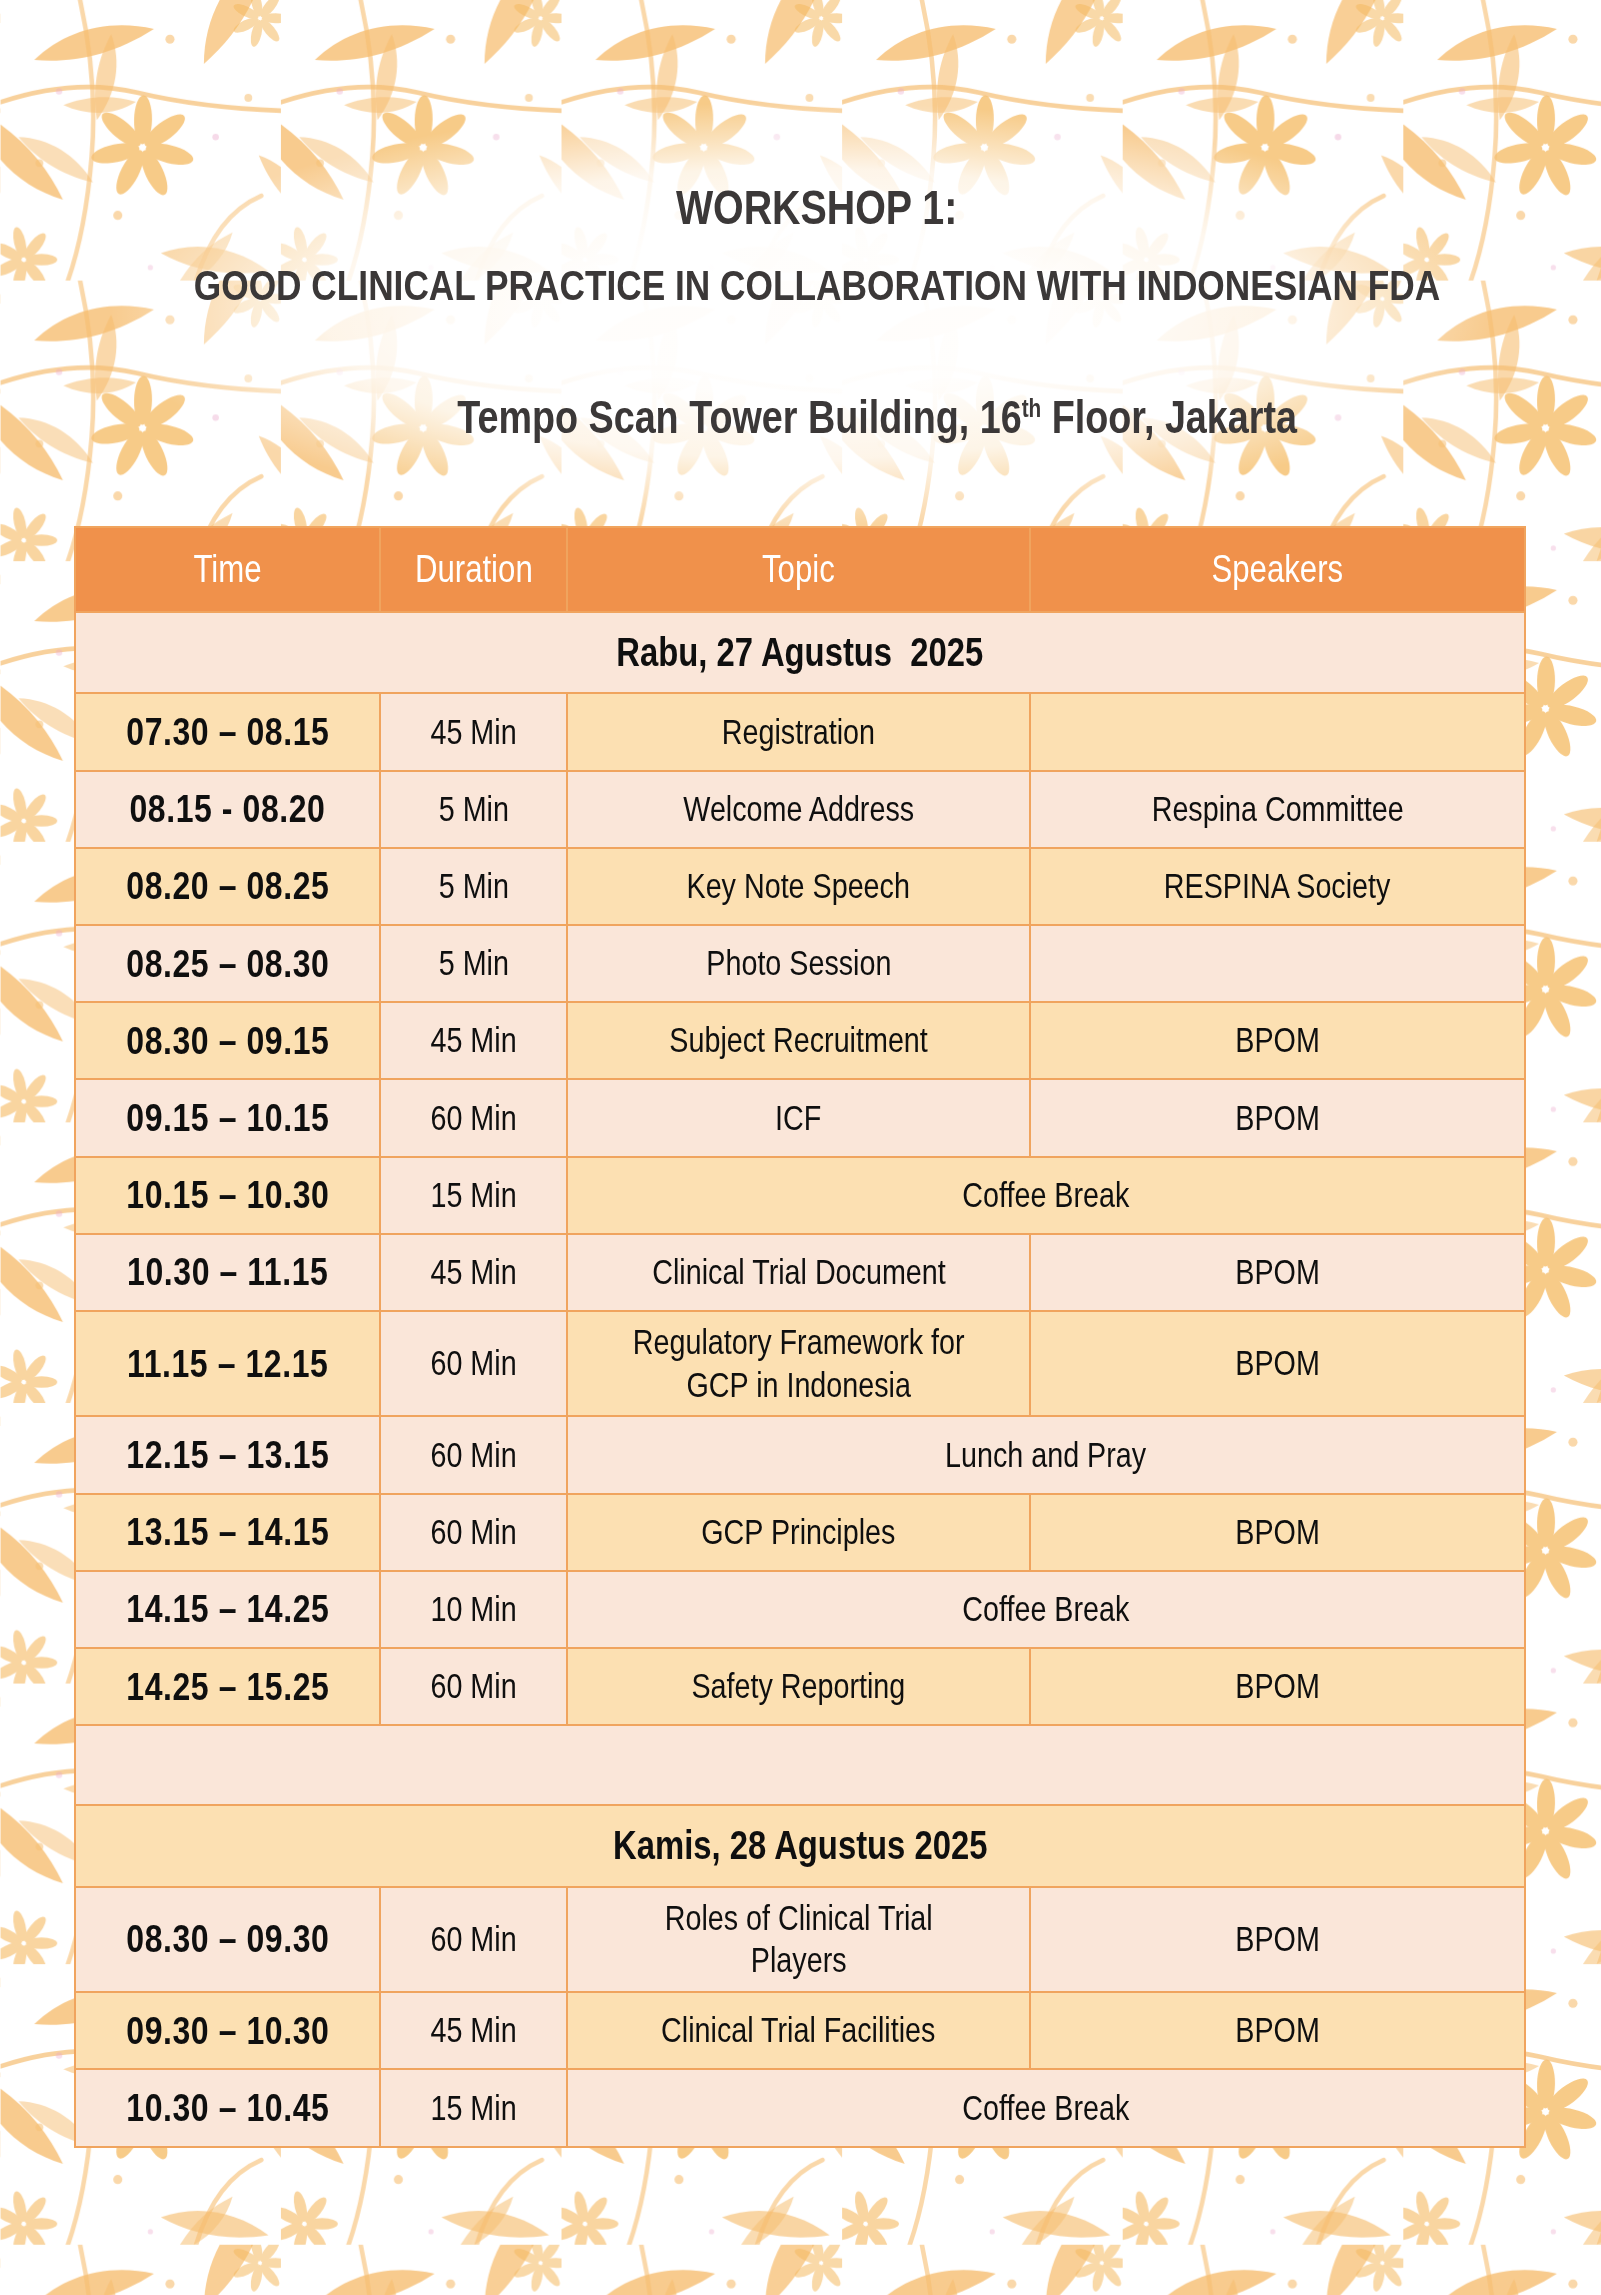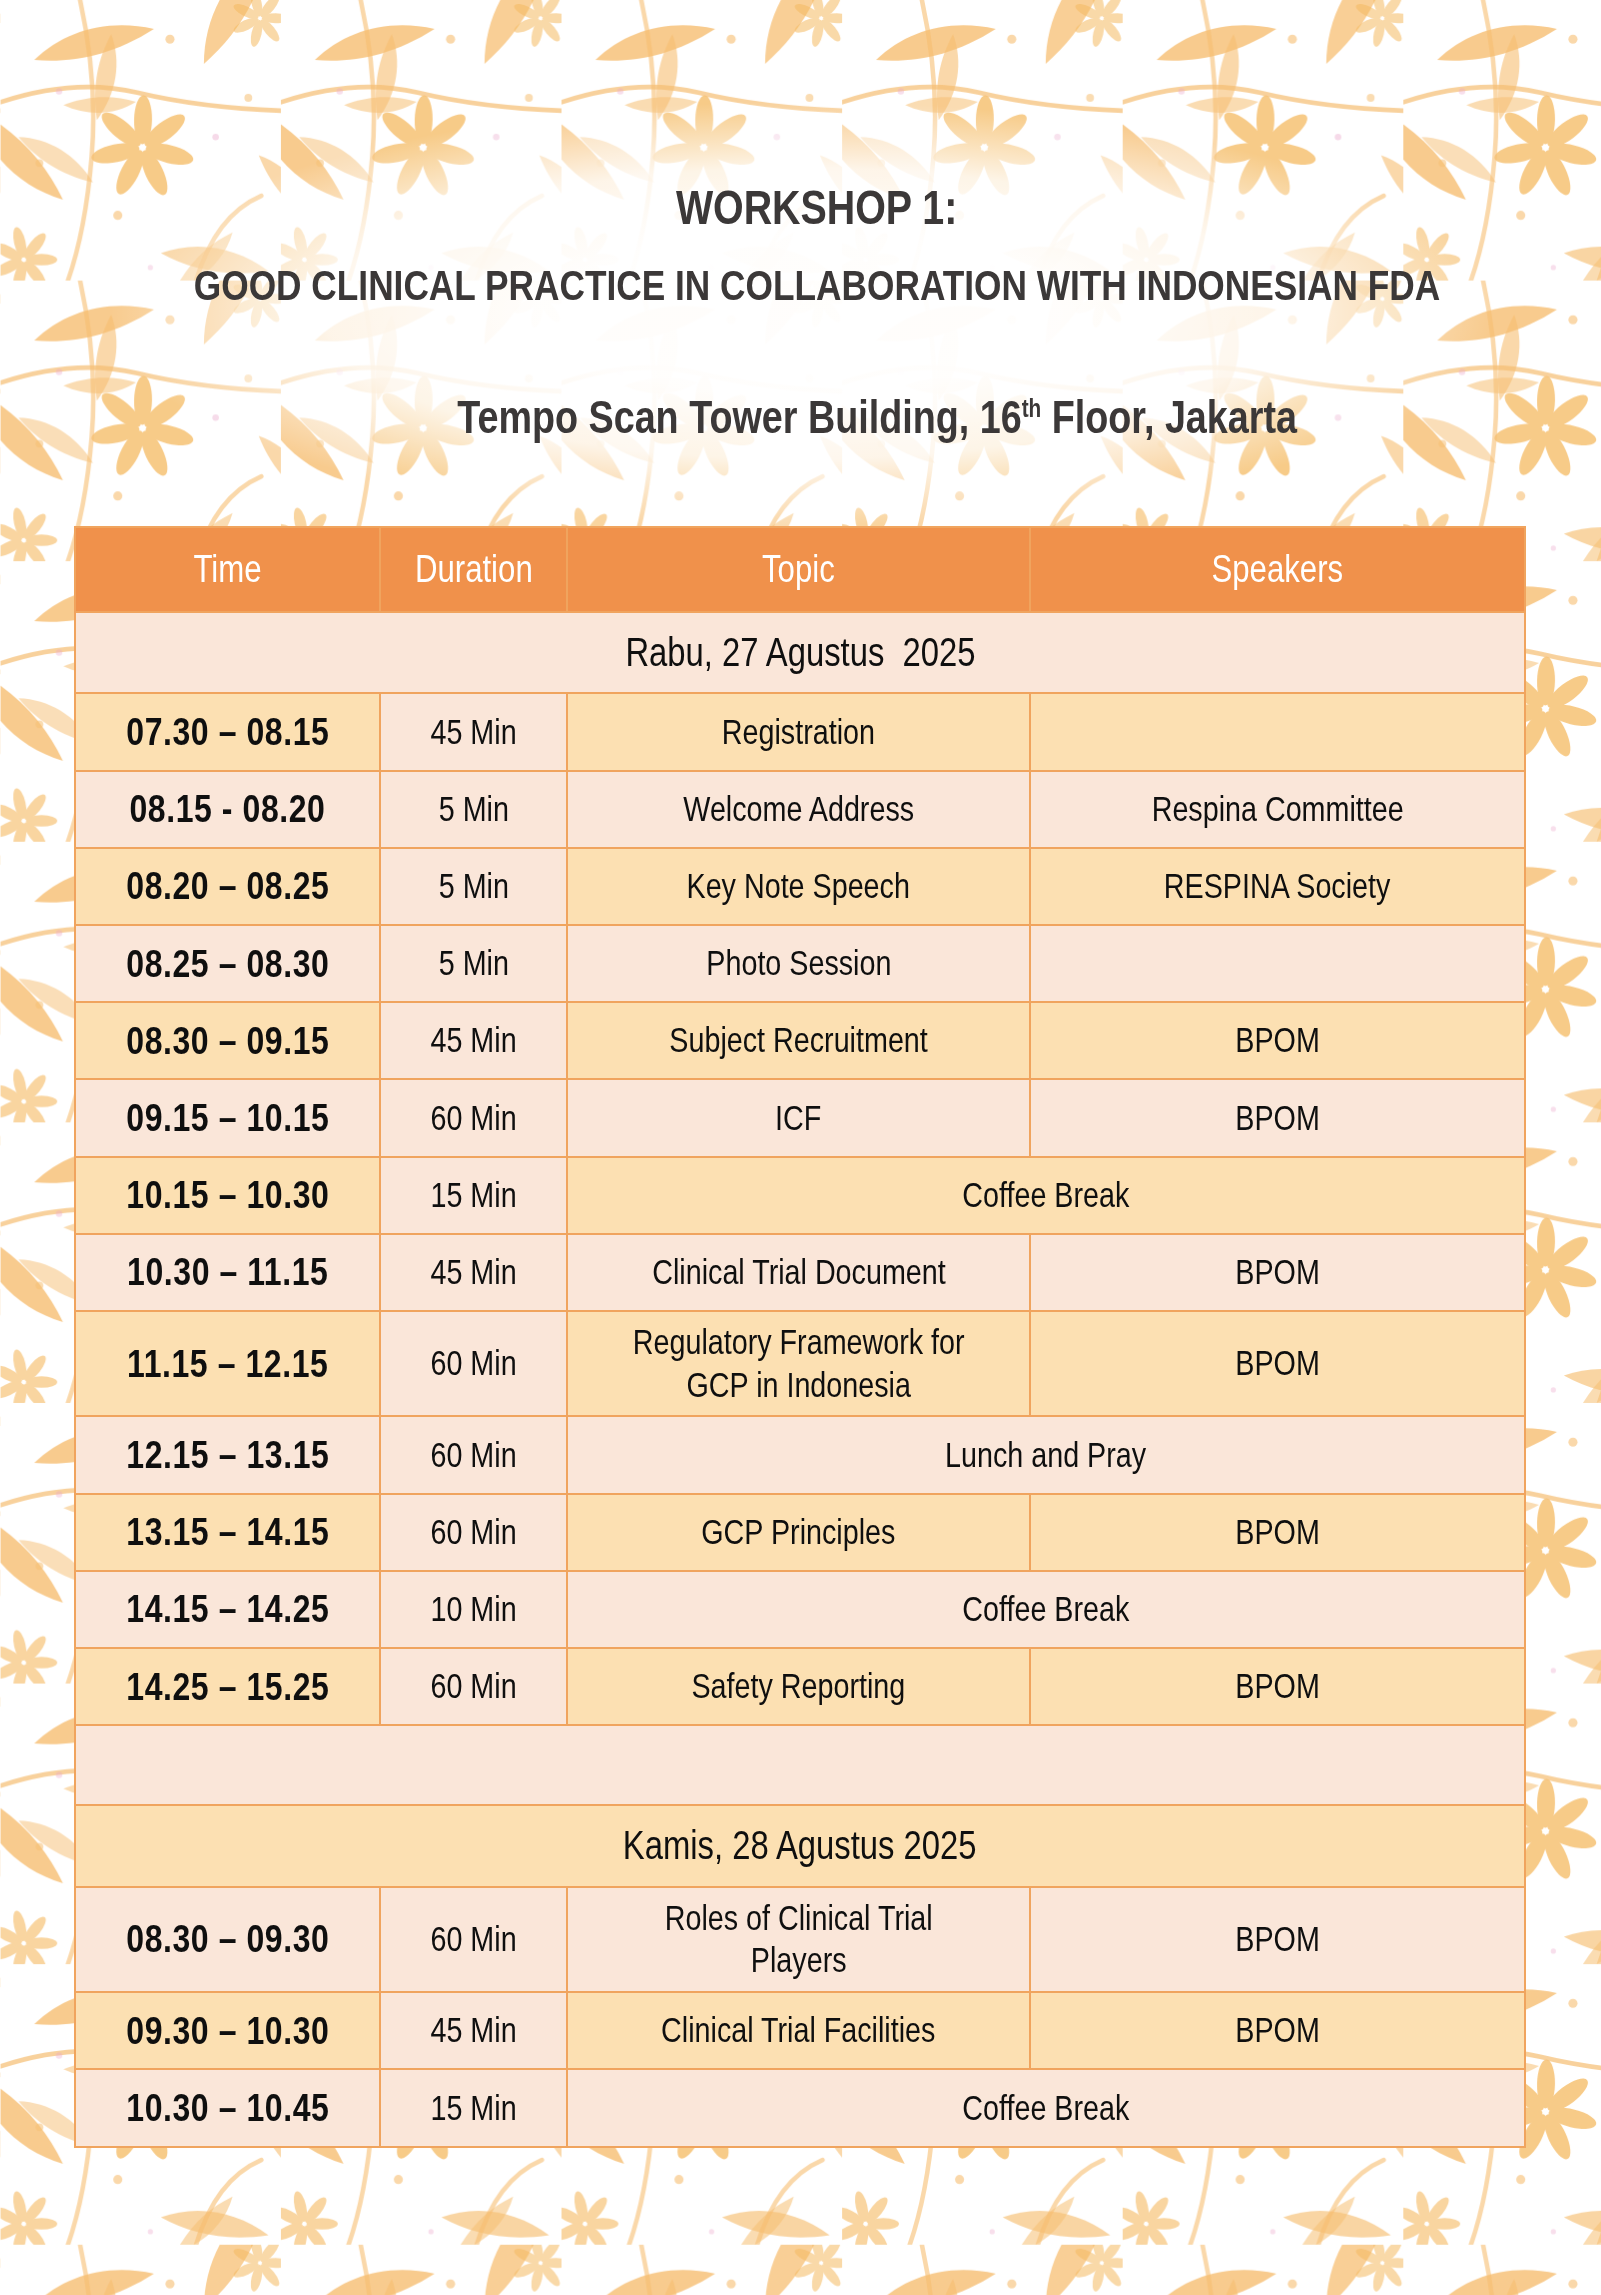--- a/index.html
+++ b/index.html
@@ -38,21 +38,21 @@
     border:2px solid var(--border,#F0A45E);
     text-align:center;vertical-align:middle;
     padding:9.1px 7.8px;overflow:hidden;
   }
   table.sched thead th{
     background:var(--header-fill,#F0914B);
     color:var(--header-text,#fff);
     height:65px;font-weight:400;
   }
   table.sched thead th .cond{font-size:38px;}
-  tr.type-day td{height:61px;font-weight:400;}
+  tr.type-day td{height:61px;font-weight:700;}
   tr.type-day td .cond{font-size:40px;}
   tr.type-empty td{height:60px;}
   tr.type-session td,tr.type-break td{height:57px;}
   td.c-time .cond{font-size:39px;font-weight:600;letter-spacing:0.7px;}
   td.c-dur .cond,td.c-topic .cond,td.c-spk .cond{font-size:35px;font-weight:400;line-height:1.22;}
   tr.tone-orange td{background:var(--row-orange,#FCE0B2);}
   tr.tone-orange td.c-dur{background:var(--row-light,#FAE6D9);}
   tr.tone-light td{background:var(--row-light,#FAE6D9);}
 </style>
 </head>

